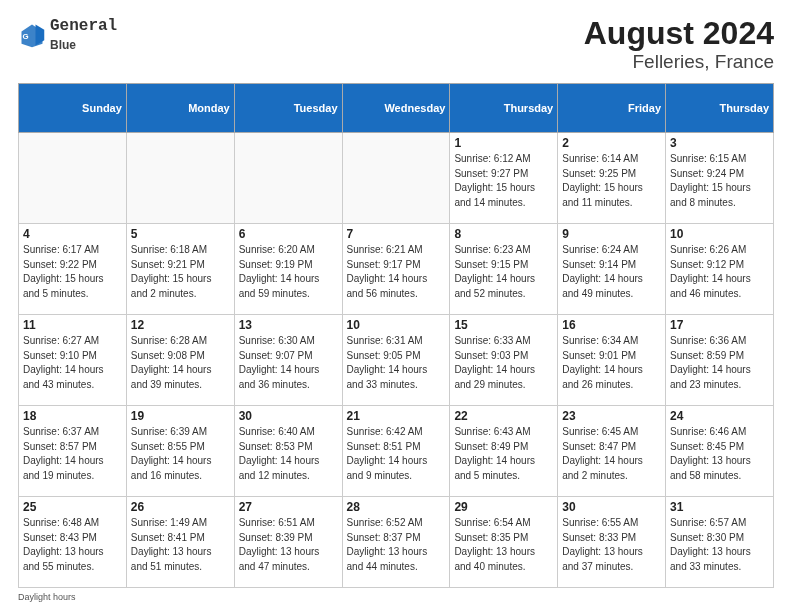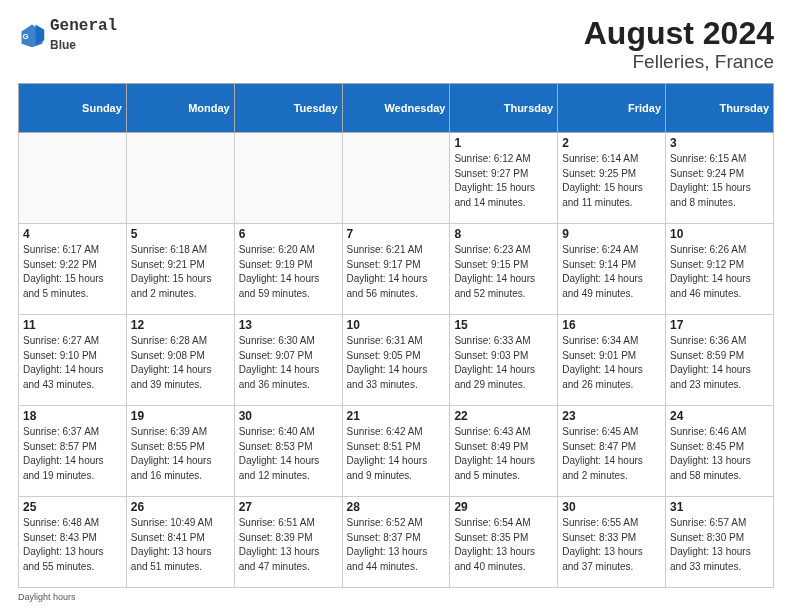--- a/index.html
+++ b/index.html
@@ -311,21 +311,21 @@
         <tr>
           <td>
             <div class="day-number">25</div>
             <div class="day-info">Sunrise: 6:48 AM
 Sunset: 8:43 PM
 Daylight: 13 hours
 and 55 minutes.</div>
           </td>
           <td>
             <div class="day-number">26</div>
-            <div class="day-info">Sunrise: 10:49 AM
+            <div class="day-info">Sunrise: 1:49 AM
 Sunset: 8:41 PM
 Daylight: 13 hours
 and 51 minutes.</div>
           </td>
           <td>
             <div class="day-number">27</div>
             <div class="day-info">Sunrise: 6:51 AM
 Sunset: 8:39 PM
 Daylight: 13 hours
 and 47 minutes.</div>

